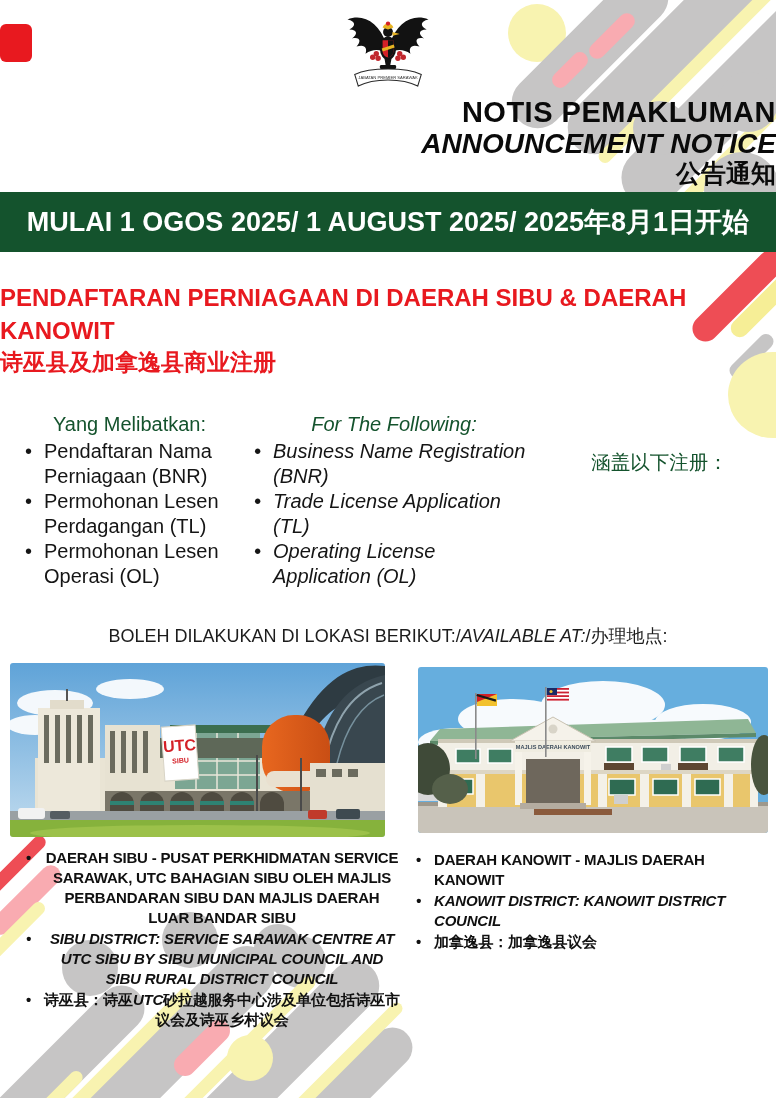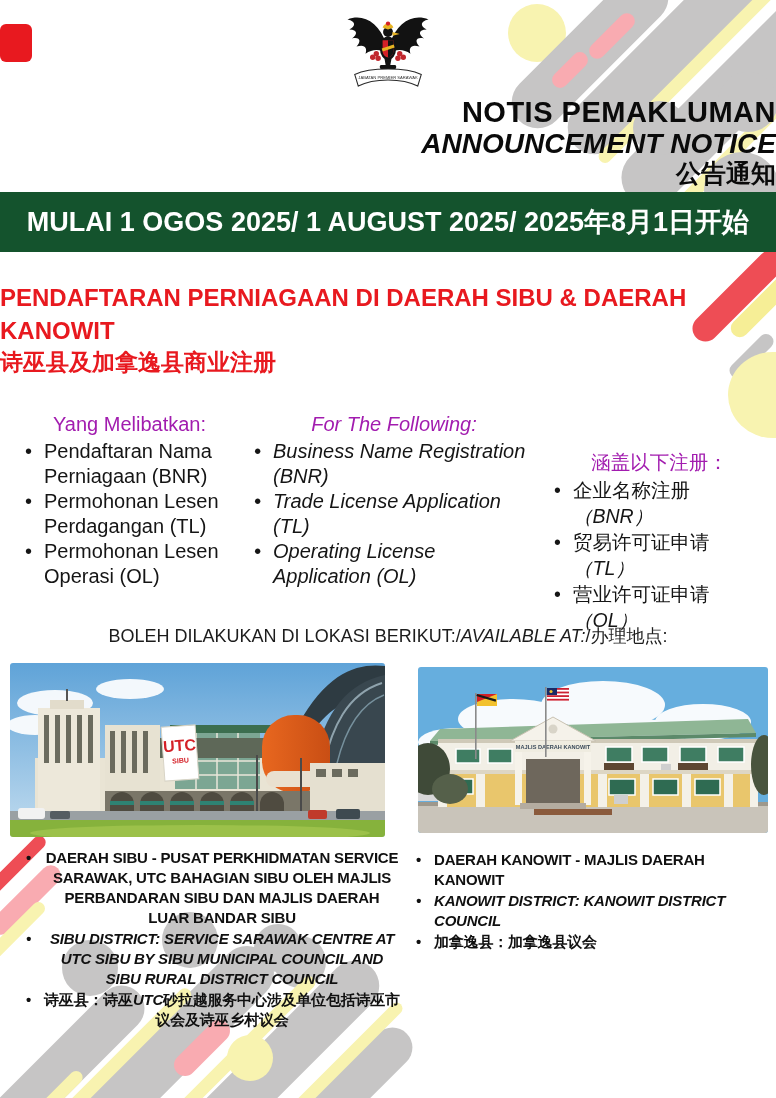--- a/index.html
+++ b/index.html
@@ -24,21 +24,21 @@
   .banner{position:absolute;top:192px;left:0;width:776px;height:60px;background:#14532d;z-index:2;
           display:flex;align-items:center;justify-content:center;}
   .banner span{color:#fff;font-size:27px;font-weight:bold;letter-spacing:0px;white-space:nowrap;}
   .subject{position:absolute;top:281px;left:0;right:0;text-align:left;z-index:2;color:#e8191f;}
   .s1{font-size:24px;font-weight:bold;line-height:33px;}
   .s2{font-size:24px;font-weight:bold;font-style:italic;line-height:33px;}
   .s3{font-size:23px;font-weight:bold;line-height:31px;}
   
   .cols{position:absolute;top:412px;left:22px;width:746px;display:grid;
         grid-template-columns:215px 286px 1fr;column-gap:14px;z-index:2;}
-  .col h4{margin:0;font-size:20px;font-weight:normal;text-align:center;line-height:25px;color:#a21caf;}
+  .col h4{margin:0;font-size:20px;font-weight:normal;text-align:center;line-height:25px;color:#14532d;}
   .col ul{list-style:none;margin:2px 0 0;padding:0;font-size:20px;line-height:25px;color:#151515;}
   .col li{position:relative;padding-left:22px;margin:0;}
   .col li::before{content:"\2022";position:absolute;left:3px;top:0;}
   .col-en{font-style:italic;}
   .col-zh{margin-top:37px;}
   .col-zh h4{font-size:19.5px;line-height:26px;}
   .col-zh ul{font-size:19.5px;line-height:26px;}
   .paren-it{font-style:italic;}
   
   .avail{position:absolute;top:624px;left:0;right:0;text-align:center;font-size:18px;color:#1c1c1c;z-index:2;}
@@ -164,25 +164,20 @@
     <div class="col col-en">
       <h4>For The Following:</h4>
       <ul>
         <li>Business Name Registration (BNR)</li>
         <li>Trade License Application (TL)</li>
         <li>Operating License Application (OL)</li>
       </ul>
     </div>
     <div class="col col-zh">
       <h4>涵盖以下注册：</h4>
-      <ul>
-        <li><span>企业名称注册</span><span class="paren-it">（BNR）</span></li>
-        <li><span>贸易许可证申请</span><span class="paren-it">（TL）</span></li>
-        <li><span>营业许可证申请</span><span class="paren-it">（OL）</span></li>
-      </ul>
     </div>
   </div>
 
   <div class="avail">
     <span>BOLEH DILAKUKAN DI LOKASI BERIKUT:/</span><span class="it">AVAILABLE AT:</span><span>/办理地点:</span>
   </div>
 
   <div class="photo" id="photo-left">
     <svg width="375" height="174" viewBox="0 0 375 174" preserveAspectRatio="none">
       <defs>

